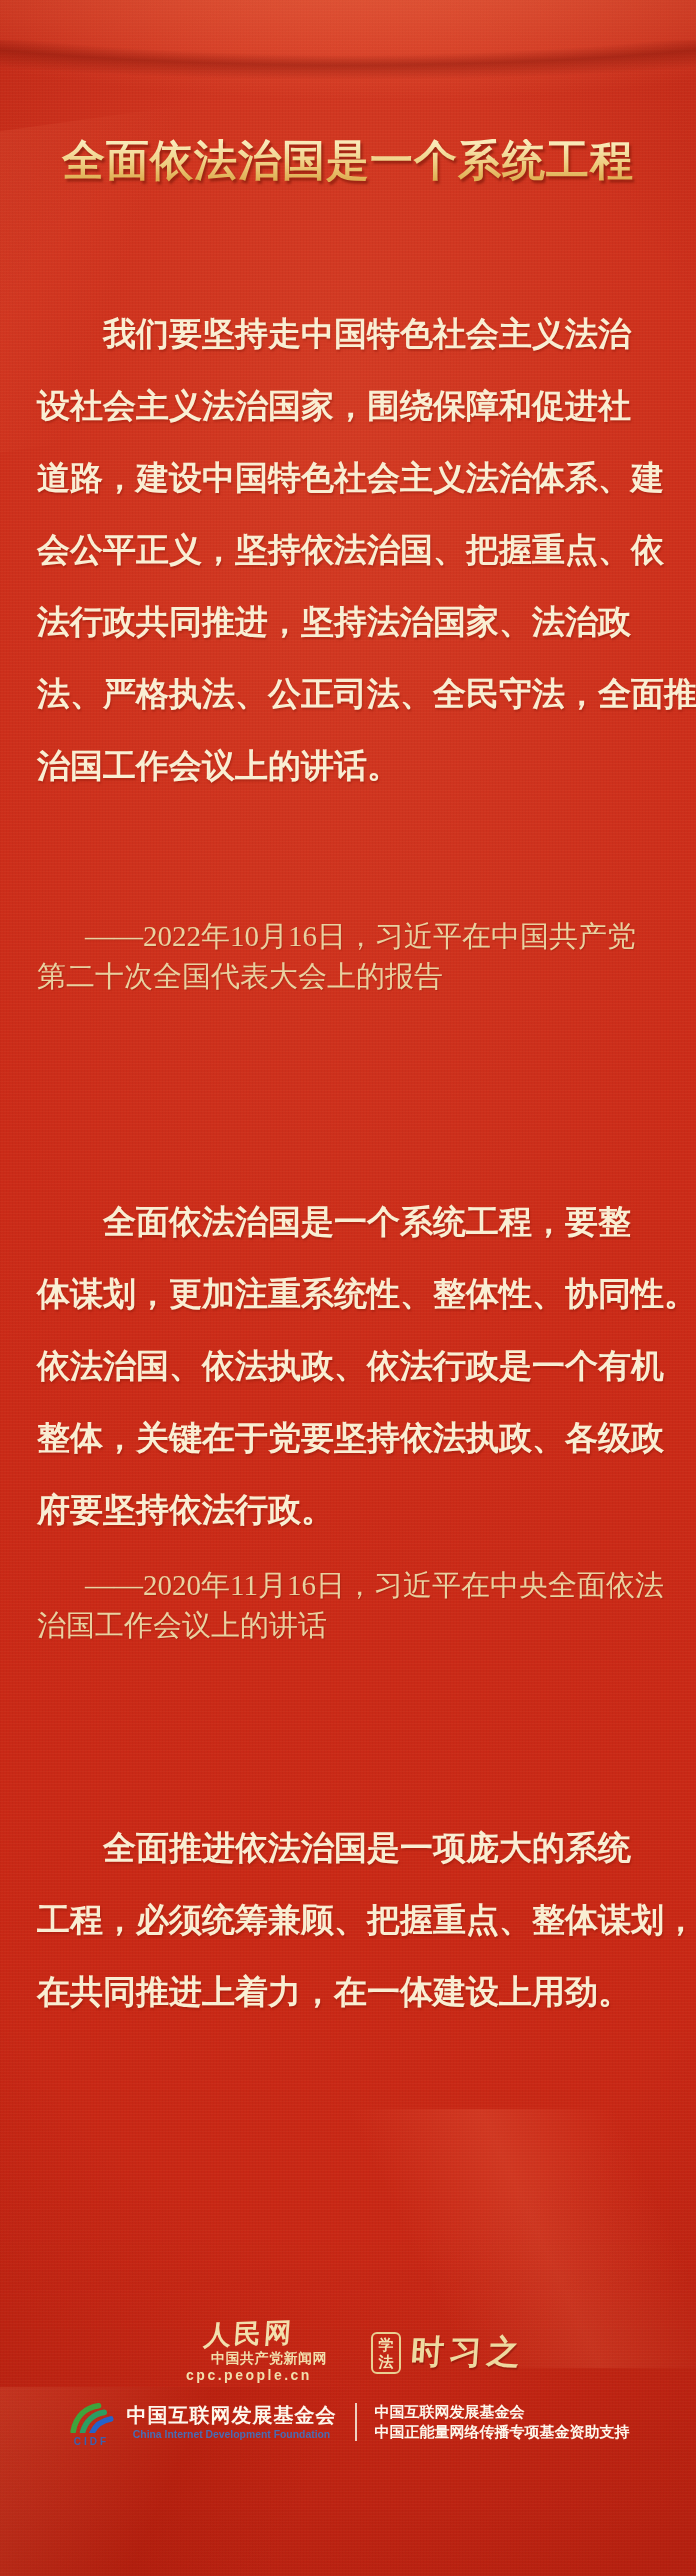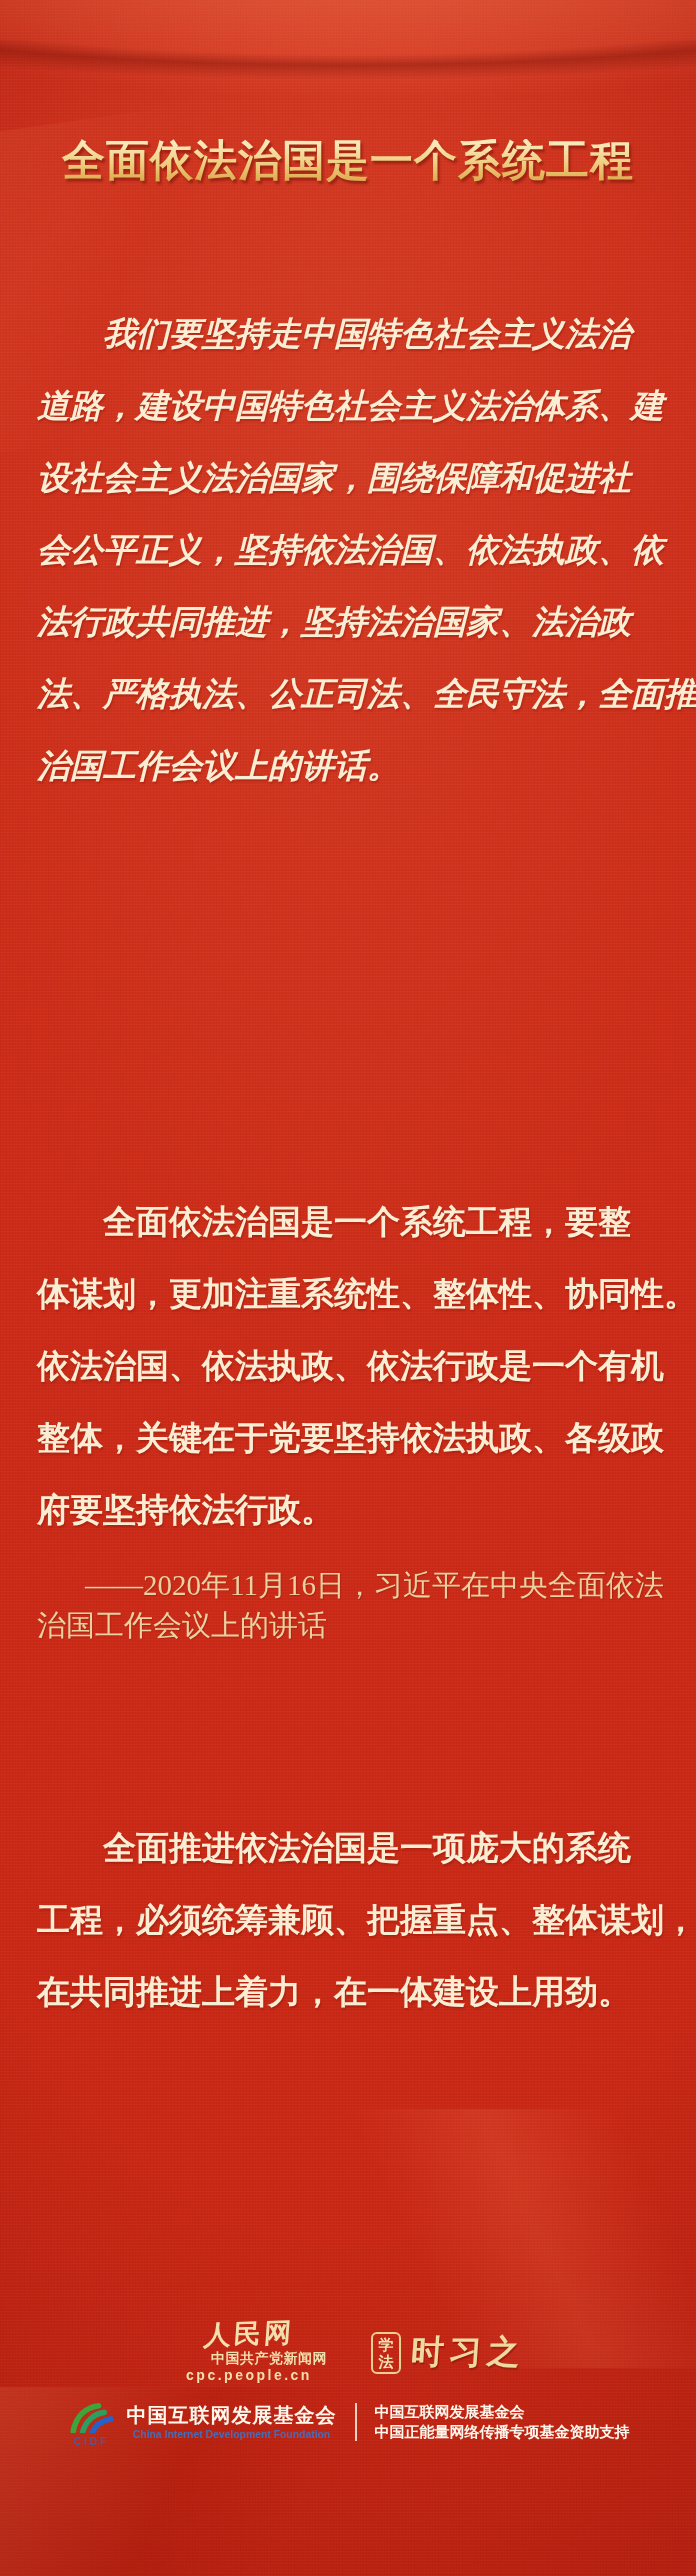--- a/index.html
+++ b/index.html
@@ -49,21 +49,21 @@
   }
 
   .para{
     position:absolute;left:37px;width:637px;
     font-weight:700;font-size:33px;line-height:72px;
     color:#f9eed3;
     text-shadow:1px 2px 2px rgba(125,18,5,0.35);
   }
   .para .qline{white-space:nowrap;}
   .para .qline.indent{padding-left:66px;}
-  .para-1{top:298px;font-style:italic;}
+  .para-1{top:298px;}
   .para-2{top:1186px;}
   .para-3{top:1812px;}
 
   .attr{
     position:absolute;left:37px;width:637px;
     font-family:"Liberation Serif","DejaVu Serif",serif;
     font-weight:400;font-size:29px;line-height:40px;
     color:#e9d1a0;
     text-shadow:1px 1px 1px rgba(120,18,5,0.3);
   }
@@ -120,26 +120,30 @@
   <div class="sheen crease-top"></div>
   <div class="sheen sheen-left"></div>
   <div class="sheen sheen-mid-right"></div>
   <div class="sheen sheen-bottom-left"></div>
   <div class="sheen vignette"></div>
 
   <div class="poster-title">全面依法治国是一个系统工程</div>
 
   <div class="para para-1">
     <div class="qline indent">我们要坚持走中国特色社会主义法治</div>
+    <div class="qline">设社会主义法治国家，围绕保障和促进社</div>
     <div class="qline">道路，建设中国特色社会主义法治体系、建</div>
-    <div class="qline">设社会主义法治国家，围绕保障和促进社</div>
-    <div class="qline">会公平正义，坚持依法治国、依法执政、依</div>
+    <div class="qline">会公平正义，坚持依法治国、把握重点、依</div>
     <div class="qline">法行政共同推进，坚持法治国家、法治政</div>
     <div class="qline">法、严格执法、公正司法、全民守法，全面推</div>
     <div class="qline">治国工作会议上的讲话。</div>
+  </div>
+  <div class="attr attr-1">
+    <div class="aline first">——2022年10月16日，习近平在中国共产党</div>
+    <div class="aline">第二十次全国代表大会上的报告</div>
   </div>
 
   <div class="para para-2">
     <div class="qline indent">全面依法治国是一个系统工程，要整</div>
     <div class="qline">体谋划，更加注重系统性、整体性、协同性。</div>
     <div class="qline">依法治国、依法执政、依法行政是一个有机</div>
     <div class="qline">整体，关键在于党要坚持依法执政、各级政</div>
     <div class="qline">府要坚持依法行政。</div>
   </div>
   <div class="attr attr-2">

